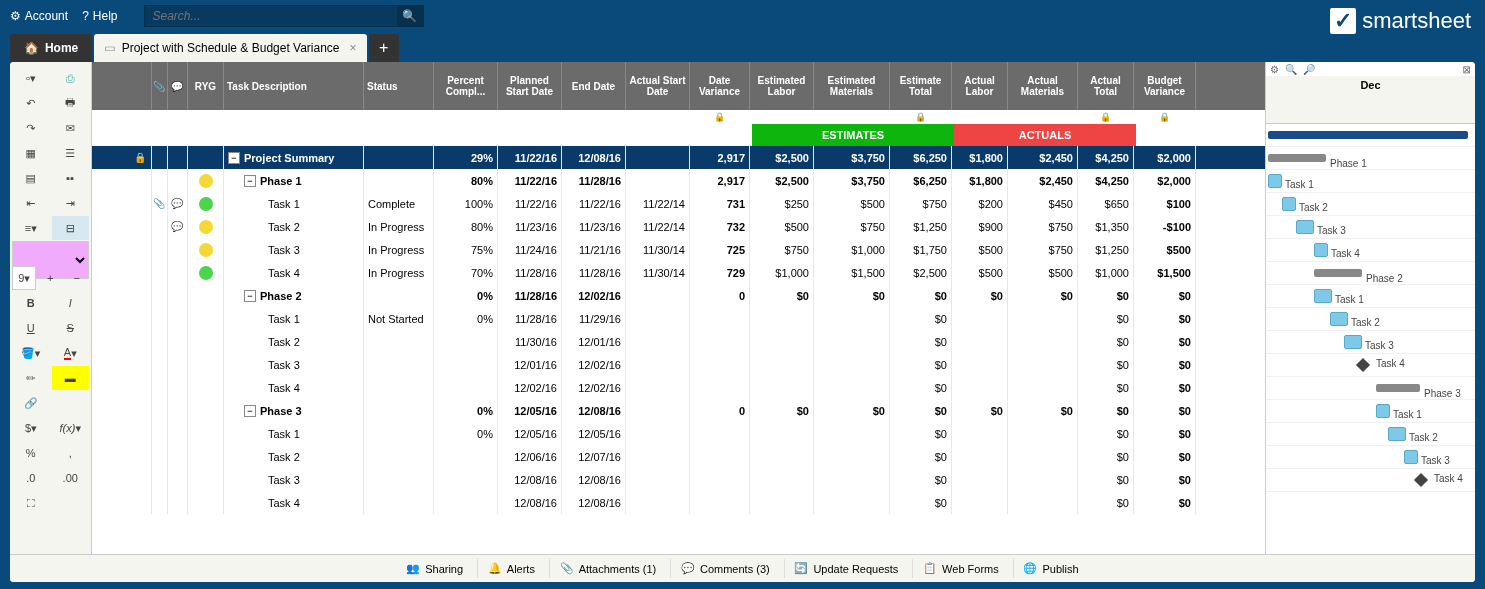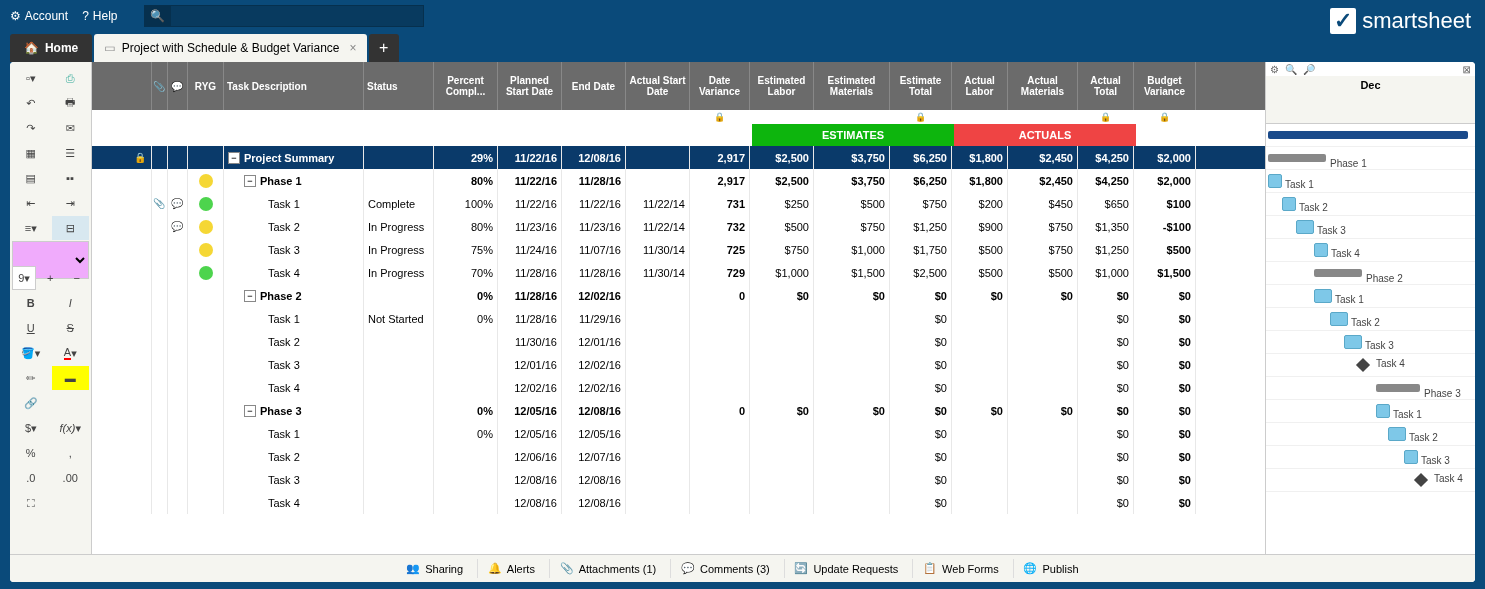--- a/index.html
+++ b/index.html
@@ -68,20 +68,21 @@
   <div class="topbar-left">
     <div class="topbar-item">
         <span>⚙</span>
         <span>Account</span>
       </div>
     <div class="topbar-item">
         <span>?</span>
         <span>Help</span>
       </div>
     <div class="search-box">
+      <input class="search-input" placeholder="Search..." style="">
       <div class="search-btn">
           <span>🔍</span>
         </div>
     </div>
   </div>
   <div class="brand">
       <span class="brand-icon">✓</span>
       <span>smartsheet</span>
     </div>
 </div>
@@ -349,21 +350,21 @@
      <div class="cell w-pre r"></div>
      <div class="cell w-attach c"></div>
      <div class="cell w-comm c"></div>
      <div class="cell w-ryg c">
             <div class="ryg-dot ryg-y"></div>
           </div>
      <div class="cell w-desc" style="padding-left:44px">Task 3</div>
      <div class="cell w-stat">In Progress</div>
      <div class="cell w-pct r">75%</div>
      <div class="cell w-psd r">11/24/16</div>
-     <div class="cell w-ed r">11/07/16</div>
+     <div class="cell w-ed r">11/21/16</div>
      <div class="cell w-asd r">11/30/14</div>
      <div class="cell w-dv r">
             <b>725</b>
           </div>
      <div class="cell w-el r">$750</div>
      <div class="cell w-em r">$1,000</div>
      <div class="cell w-et r">$1,750</div>
      <div class="cell w-al r">$500</div>
      <div class="cell w-am r">$750</div>
      <div class="cell w-at r">$1,250</div>

